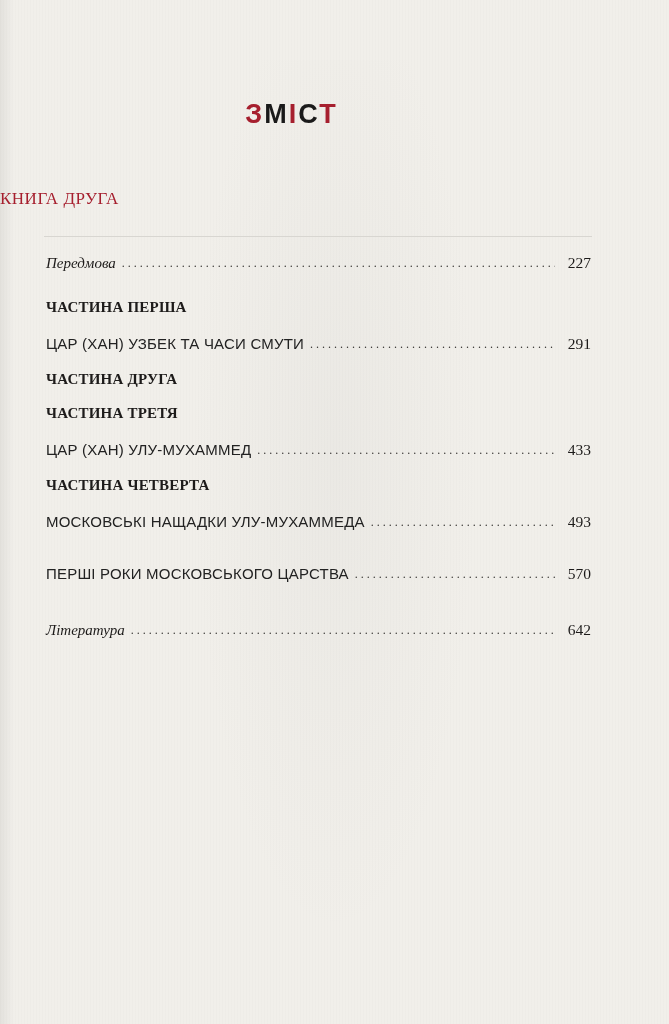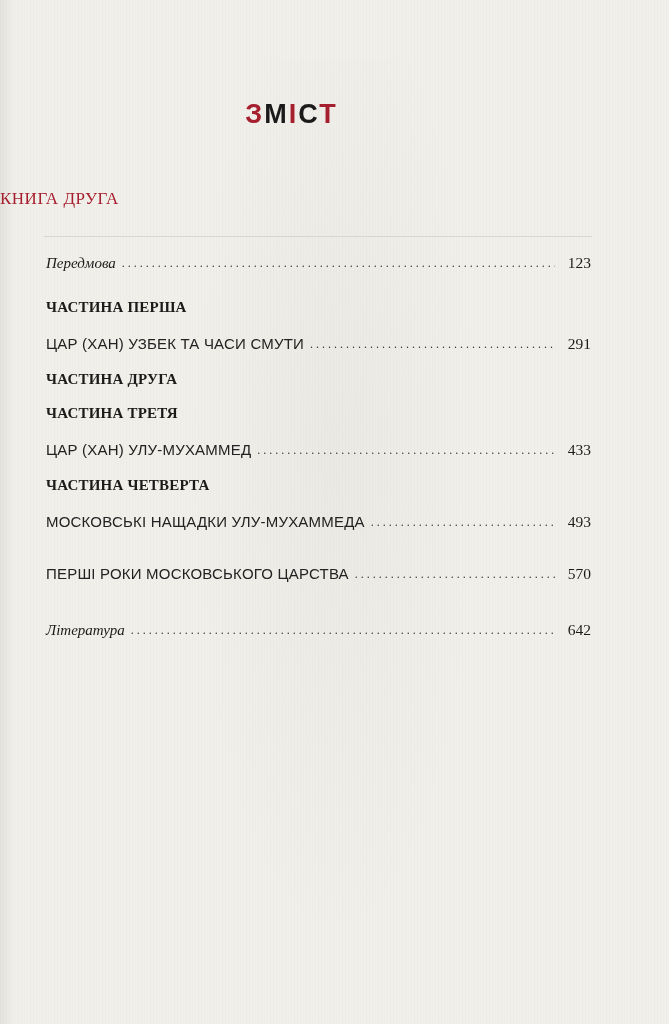--- a/index.html
+++ b/index.html
@@ -124,21 +124,21 @@
 
   <div class="book-heading">КНИГА ДРУГА</div>
 
   <div class="rule"></div>
 
   <div class="toc">
 
     <div class="entry-row">
       <span class="label italic normal">Передмова</span>
       <span class="leader"></span>
-      <span class="page-num">123</span>
+      <span class="page-num">227</span>
     </div>
 
     <div class="gap-1"></div>
 
     <div class="block">
       <div class="part-title">ЧАСТИНА ПЕРША</div>
       <div class="entry-row">
         <span class="label caps">ЦАР (ХАН) УЗБЕК ТА ЧАСИ СМУТИ</span>
         <span class="leader"></span>
         <span class="page-num">291</span>

